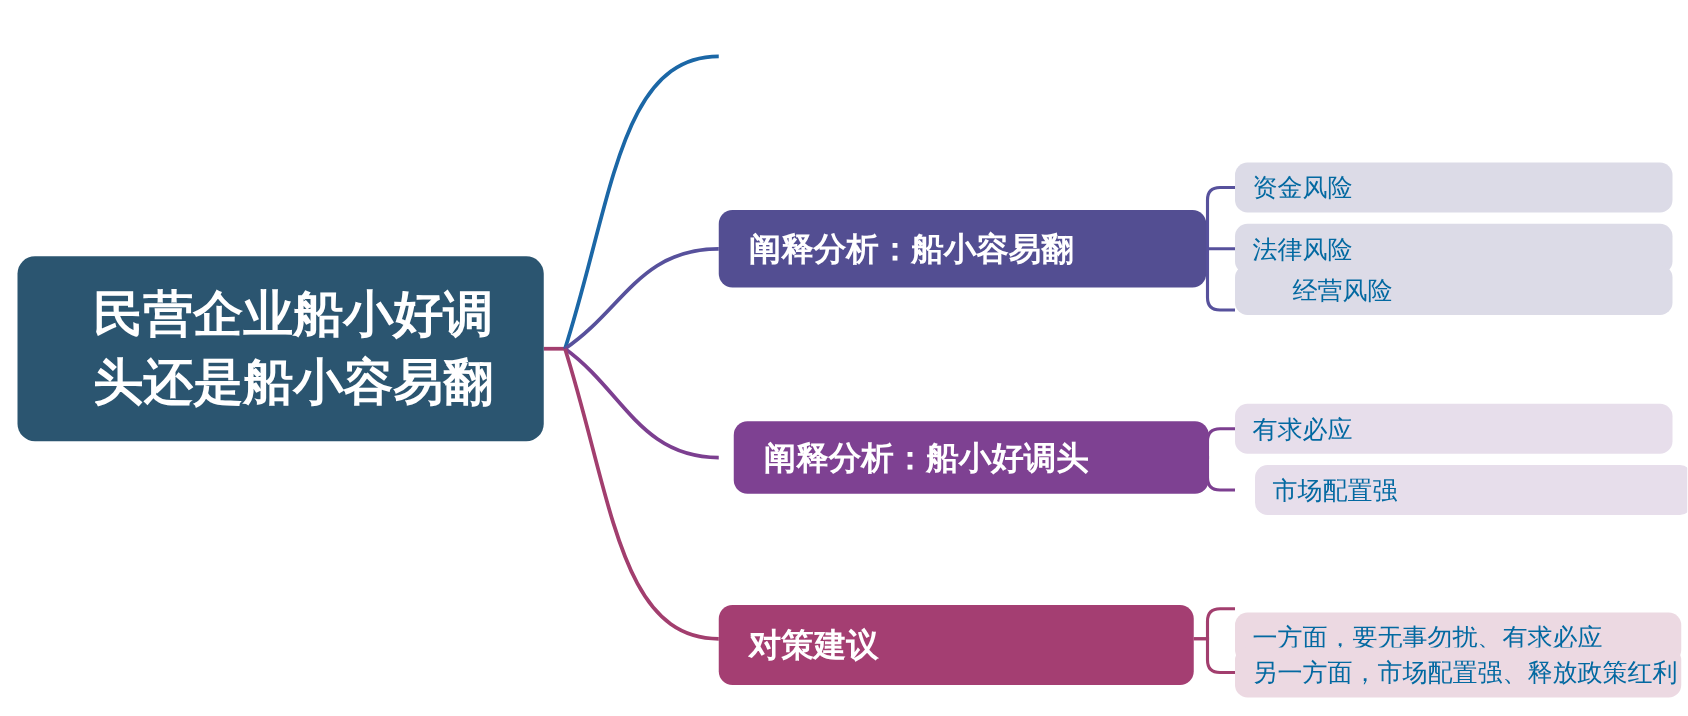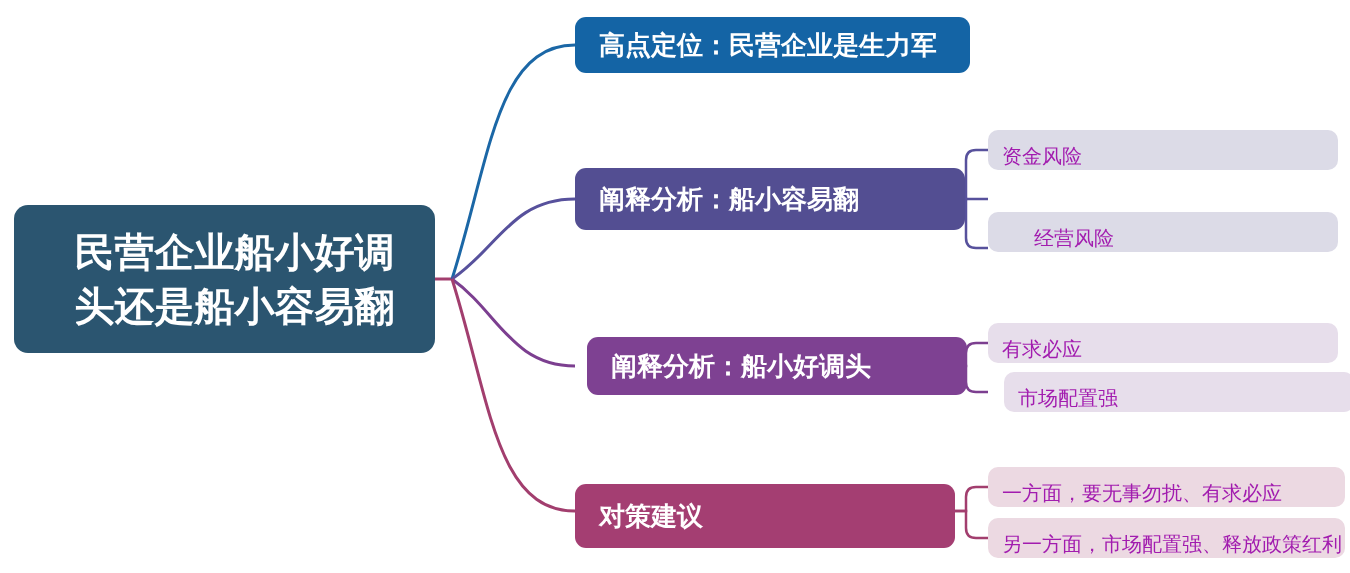--- a/index.html
+++ b/index.html
@@ -8,28 +8,28 @@
   .connectors{position:absolute;left:0;top:0;width:1350px;height:573px;}
   .node{position:absolute;box-sizing:border-box;display:flex;align-items:center;color:#ffffff;}
   .root{left:14px;top:205px;width:421px;height:148px;background:#2B5570;border-radius:14px;
         justify-content:center;text-align:center;font-weight:bold;font-size:40px;line-height:1.35;padding-left:20px;}
   .root .lines{display:block;}
   .branch{font-weight:bold;font-size:26px;border-radius:11px;padding-left:24px;}
   .b1{left:575px;top:17px;width:395px;height:56px;background:#1464A5;}
   .b2{left:575px;top:168px;width:390px;height:62px;background:#534E92;text-align:right;}
   .b3{left:587px;top:337px;width:380px;height:58px;background:#7E4192;}
   .b4{left:575px;top:484px;width:380px;height:64px;background:#A43E72;}
-  .child{position:absolute;left:988px;height:40px;border-radius:10px;display:flex;align-items:flex-end;
-         padding-left:14px;font-size:20px;color:#a21caf;box-sizing:border-box;width:350px;}
+  .child{position:absolute;left:988px;height:40px;border-radius:10px;display:flex;align-items:center;
+         padding-left:14px;font-size:20px;color:#0369a1;box-sizing:border-box;width:350px;}
   .cb2{background:#DCDBE7;}
   .cb3{background:#E7DEEB;}
   .cb4{background:#ECD9E2;width:357px;}
   .c1{top:130px;} .c2{top:179px;} .c3{top:212px;padding-left:46px;}
   .c4{top:323px;} .c5{top:372px;margin-left:16px;}
-  .c6{top:467px;} .c7{top:518px;}
+  .c6{top:490px;} .c7{top:518px;}
 </style>
 </head>
 <body>
 
 <div class="canvas">
 
   <svg class="connectors" viewBox="0 0 1350 573" fill="none">
 
     <path d="M435,279 H452" stroke="#A23E6E" stroke-width="3"></path>
     <path d="M452,279 C490,160 496,45 575,45" stroke="#1B67A6" stroke-width="3"></path>
@@ -48,38 +48,38 @@
     <path d="M955,511 H966 V528 Q966,538 976,538 H988" stroke="#A23E6E" stroke-width="2.5"></path>
   </svg>
 
   <div class="node root">
     <span>
       <span class="lines">民营企业船小好调</span>
       <span class="lines">头还是船小容易翻</span>
     </span>
   </div>
 
-  <div class="node branch b1">
-    <span>高点定位：民营企业是生力军</span>
-  </div>
 
   <div class="node branch b2">
     <span>阐释分析：船小容易翻</span>
   </div>
 
   <div class="node branch b3">
     <span>阐释分析：船小好调头</span>
   </div>
 
   <div class="node branch b4">
     <span>对策建议</span>
   </div>
 
   <div class="child cb2 c1">
     <span>资金风险</span>
+  </div>
+  <div class="child cb2 c2">
+    <span>法律风险</span>
   </div>
   <div class="child cb2 c3">
     <span>经营风险</span>
   </div>
 
   <div class="child cb3 c4">
     <span>有求必应</span>
   </div>
   <div class="child cb3 c5">
     <span>市场配置强</span>

